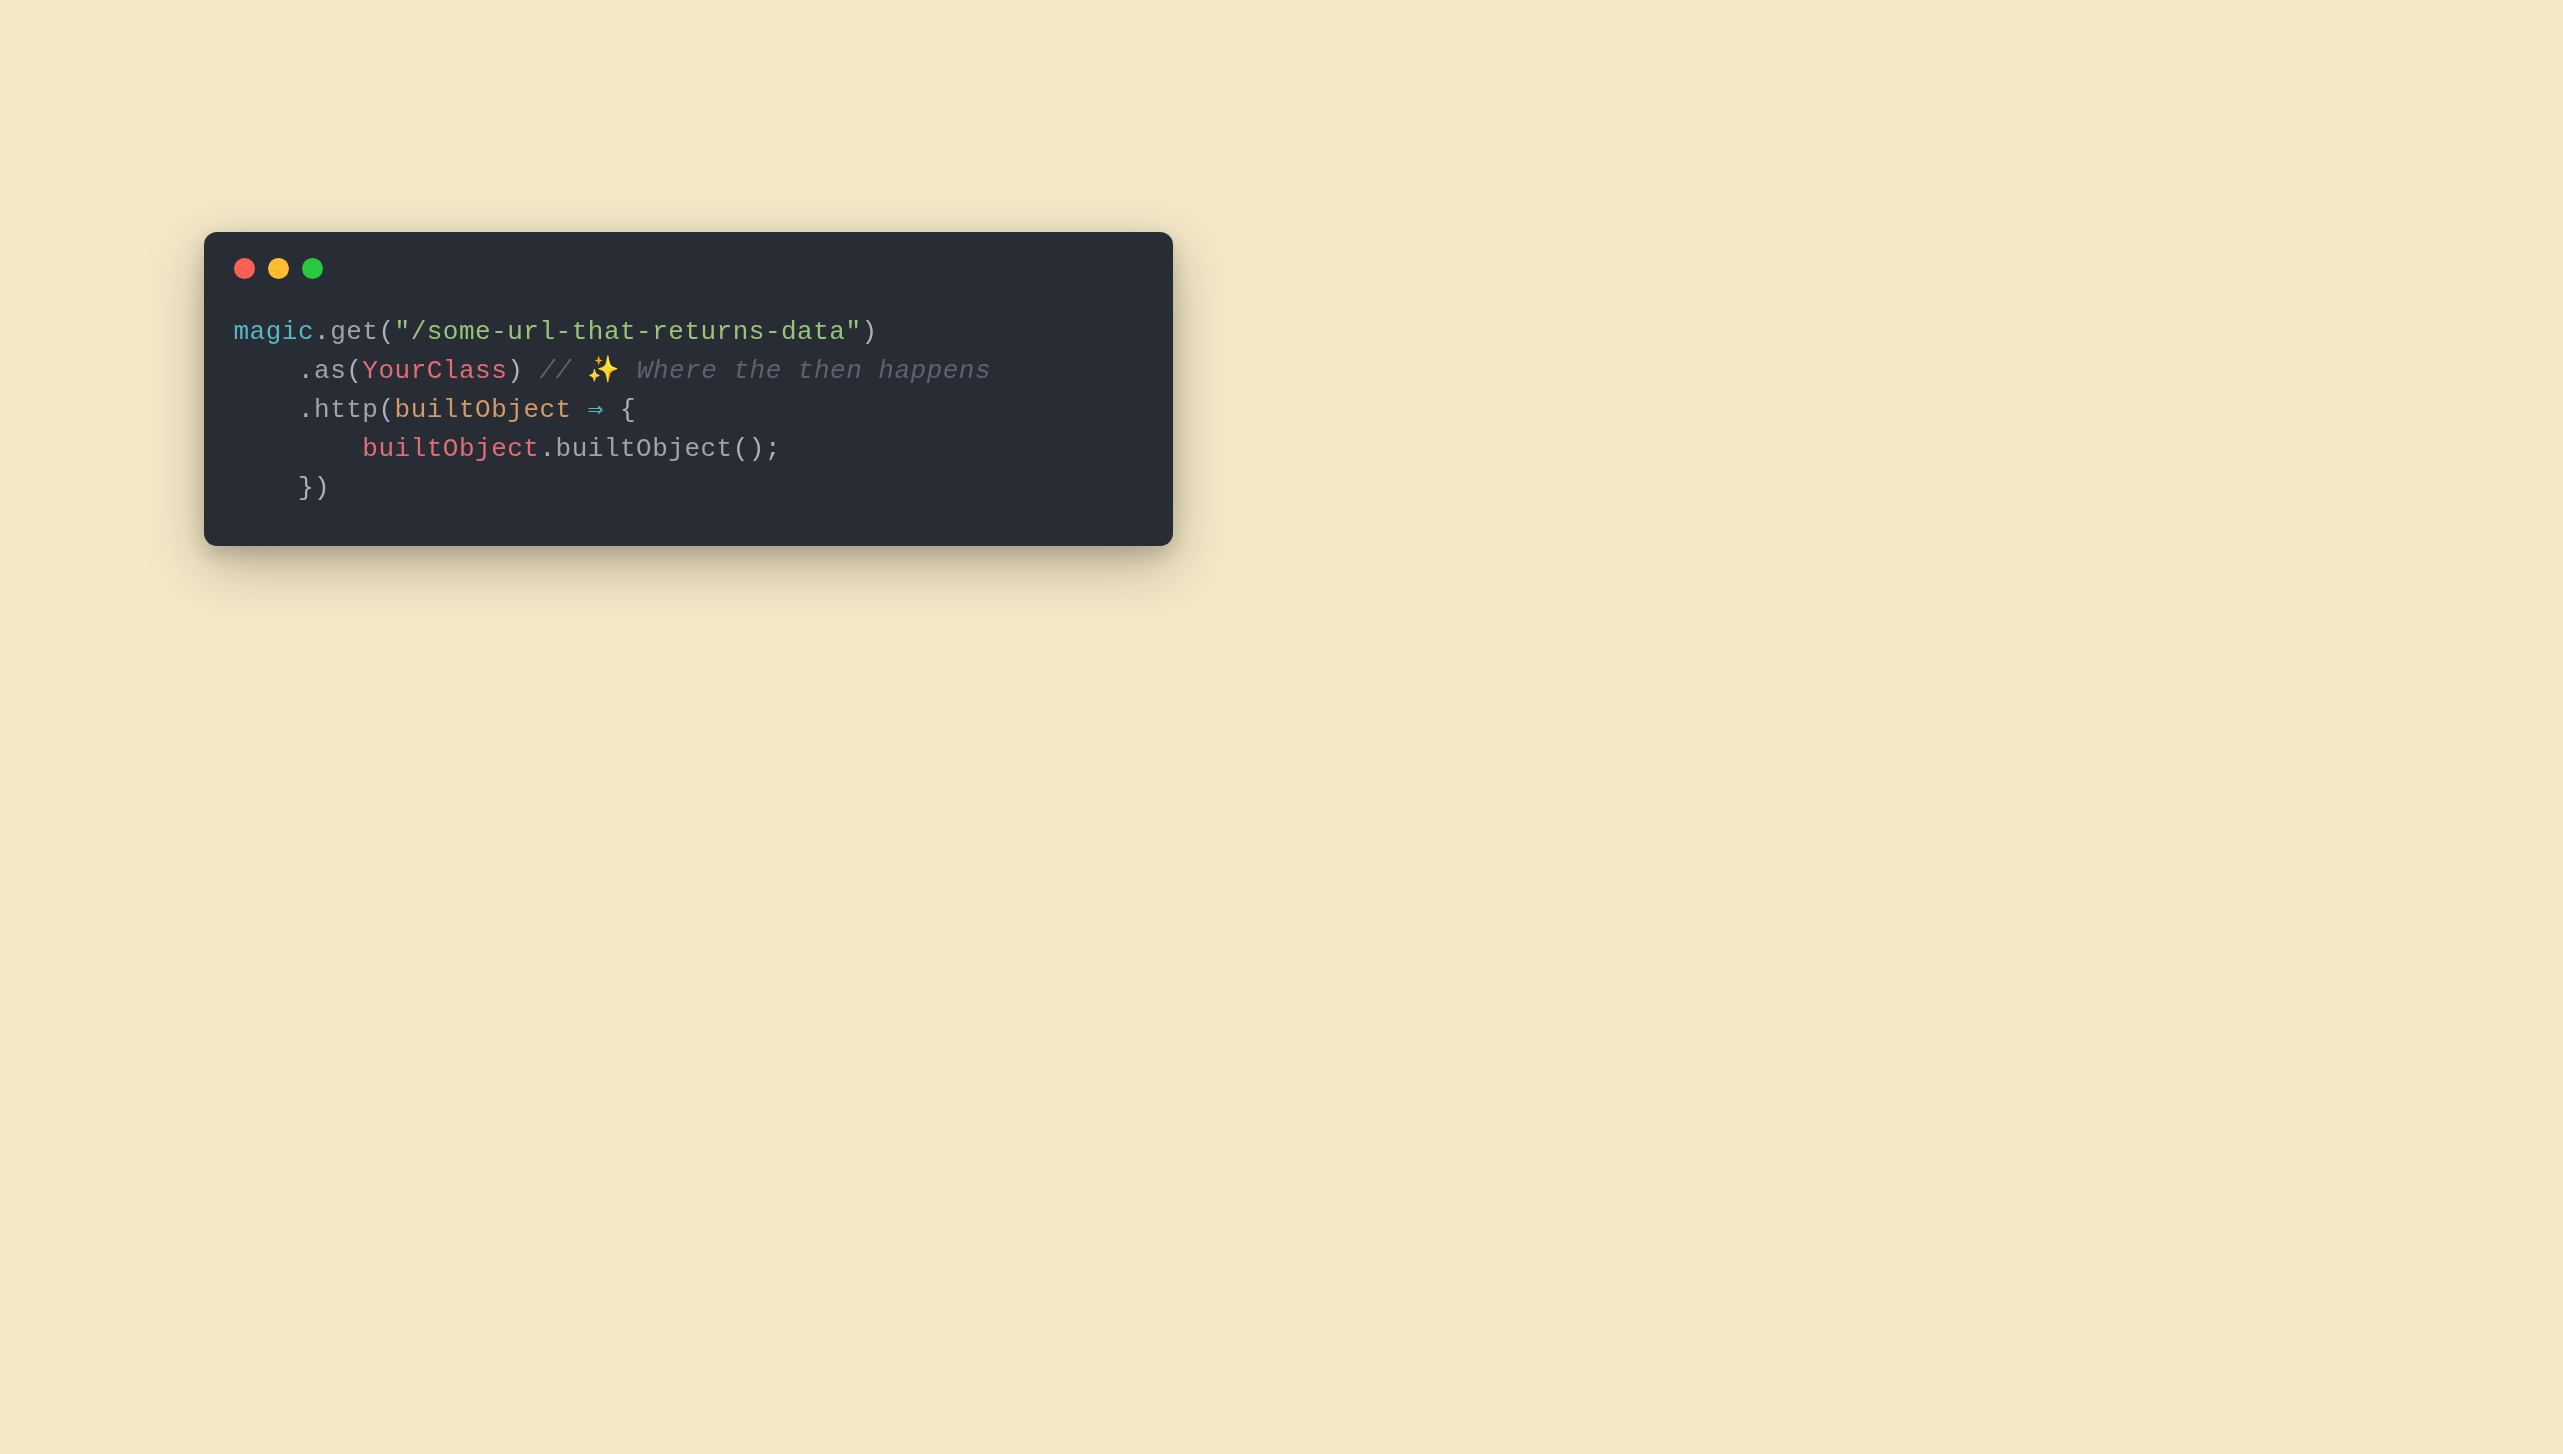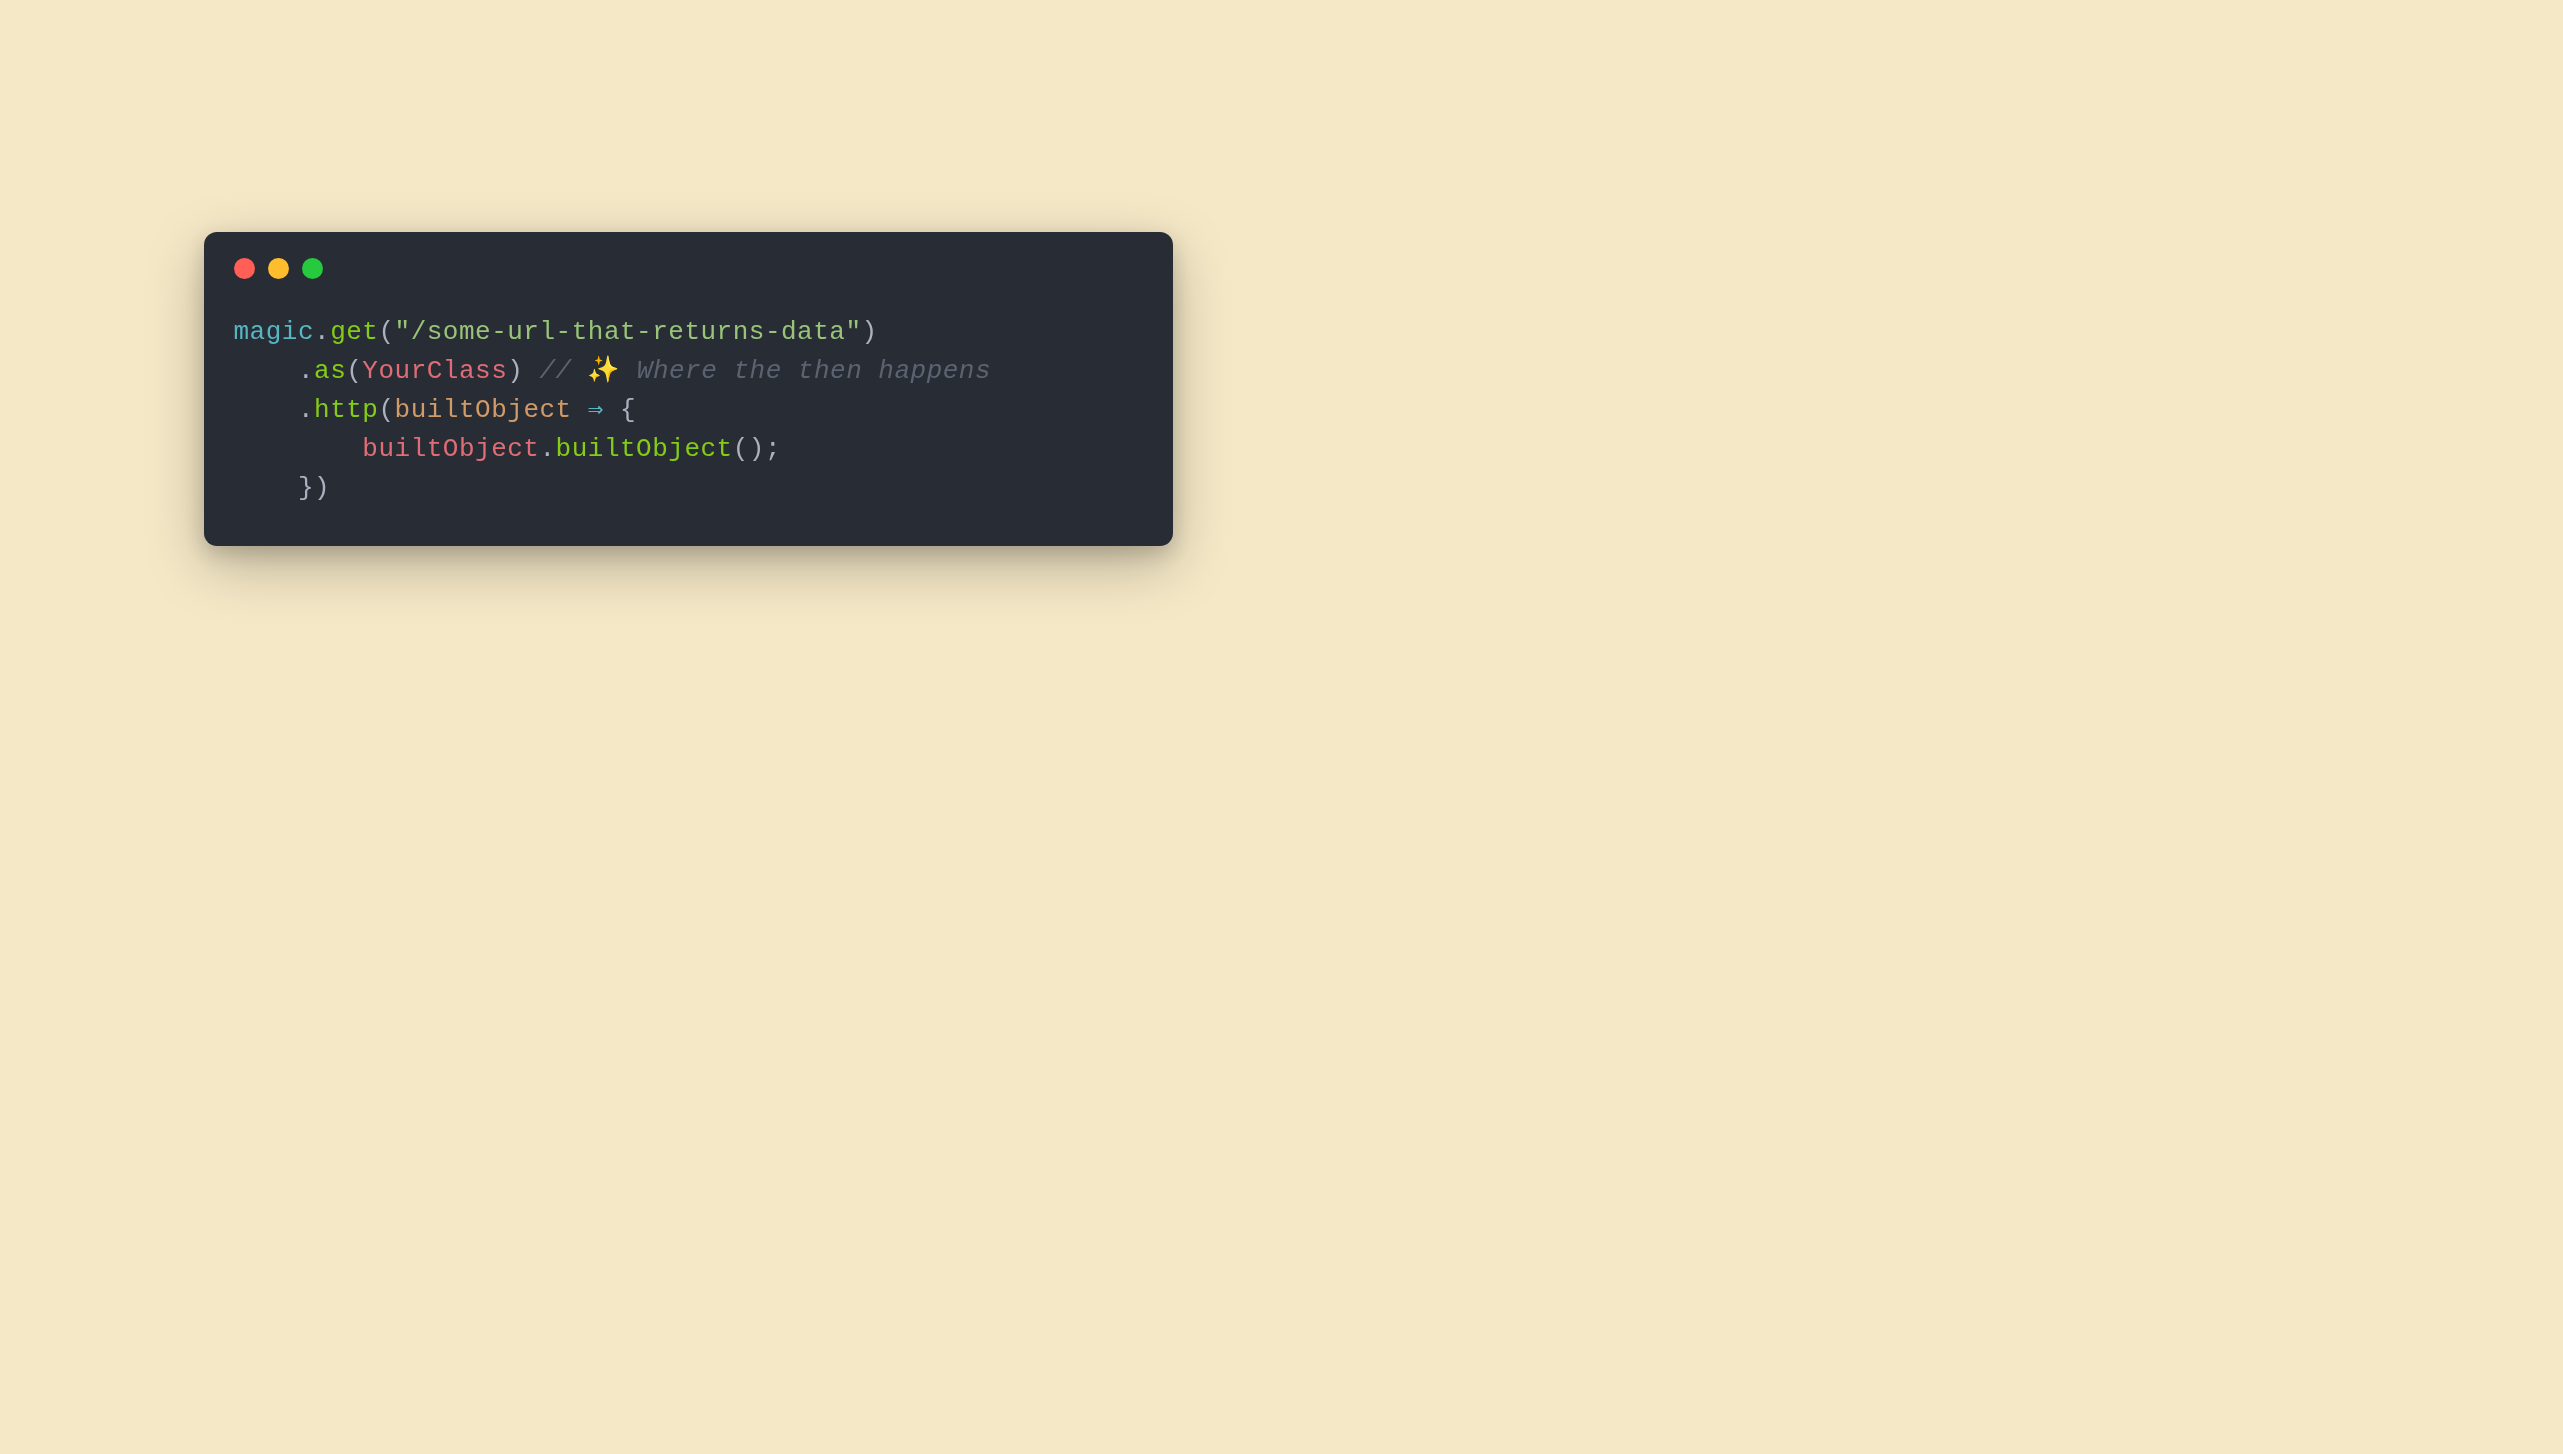--- a/index.html
+++ b/index.html
@@ -33,21 +33,21 @@
     .light.yellow { background: #ffbd2e; }
     .light.green  { background: #27c93f; }
     .code {
       font-size: 26px;
       line-height: 1.5;
       letter-spacing: 0.5px;
       white-space: pre;
       color: #abb2bf;
     }
     .c-teal     { color: #56b6c2; }
-    .c-blue     { color: #84cc16; text-align: center; }
+    .c-blue     { color: #a3a3a3; text-align: center; }
     .c-default  { color: #abb2bf; }
     .c-string   { color: #98c379; }
     .c-red      { color: #e06c75; margin-top: 19px; }
     .c-orange   { color: #d19a66; }
     .c-comment  { color: #5c6370; font-style: italic; }
     .c-arrow    { color: #56b6c2; }
   </style>
 </head>
 <body>
 

